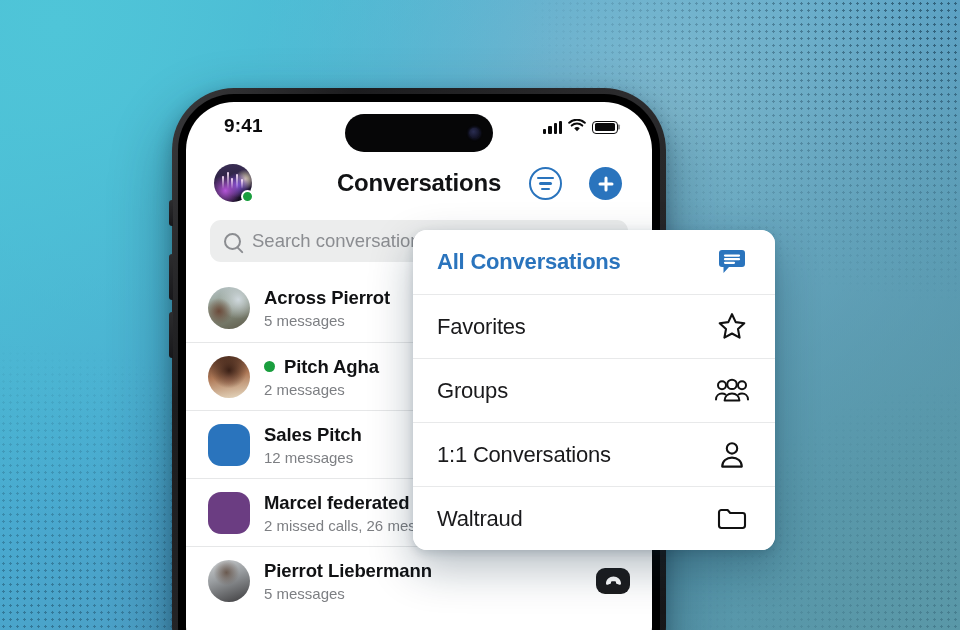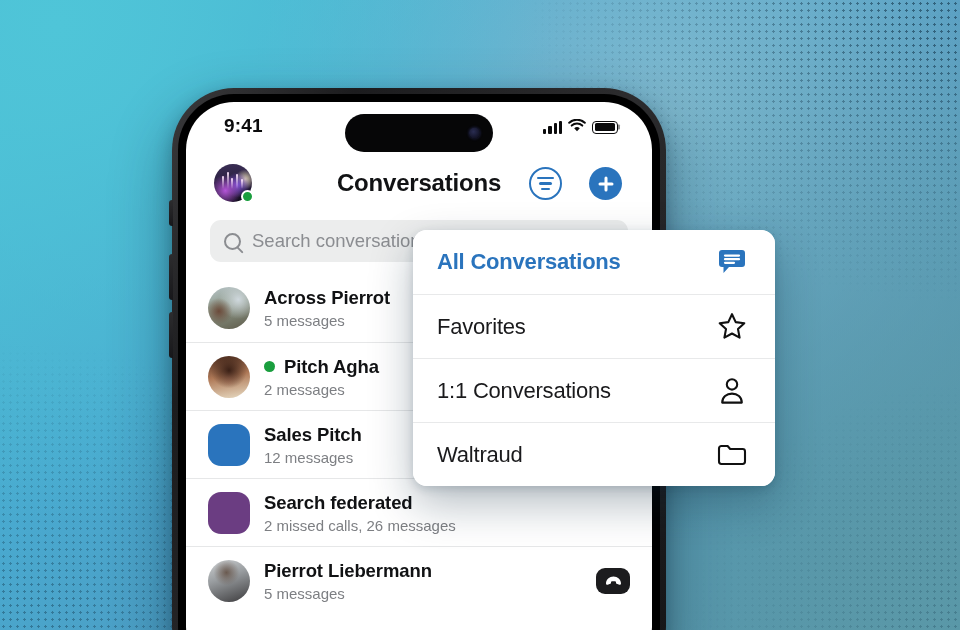--- a/index.html
+++ b/index.html
@@ -383,21 +383,21 @@
               <div class="conv-name">
                 <span>Sales Pitch</span>
               </div>
               <div class="conv-sub">12 messages</div>
             </div>
           </div>
           <div class="conv-row">
             <div class="conv-avatar squircle" style="background: rgb(107, 61, 130);"></div>
             <div class="conv-text">
               <div class="conv-name">
-                <span>Search federated</span>
+                <span>Marcel federated</span>
               </div>
               <div class="conv-sub">2 missed calls, 26 messages</div>
             </div>
           </div>
           <div class="conv-row">
             <div class="conv-avatar av-waltraud round"></div>
             <div class="conv-text">
               <div class="conv-name">
                 <span>Pierrot Liebermann</span>
               </div>
@@ -430,20 +430,33 @@
       </div>
       <div class="menu-item">
         <span class="menu-label">Favorites</span>
         <span class="menu-icon">
           <svg width="30" height="29" viewBox="0 0 30 29">
             <path d="M15 2.2l3.7 7.9 8.6 1.1-6.3 5.9 1.6 8.5L15 21.5l-7.6 4.1 1.6-8.5-6.3-5.9 8.6-1.1z" fill="none" stroke="#111" stroke-width="2.1" stroke-linejoin="round"></path>
           </svg>
         </span>
       </div>
       <div class="menu-item">
+        <span class="menu-label">Groups</span>
+        <span class="menu-icon">
+          <svg width="34" height="26" viewBox="0 0 34 26">
+            <circle cx="7" cy="7.2" r="4" fill="none" stroke="#111" stroke-width="2"></circle>
+            <circle cx="27" cy="7.2" r="4" fill="none" stroke="#111" stroke-width="2"></circle>
+            <circle cx="17" cy="6.4" r="4.7" fill="none" stroke="#111" stroke-width="2"></circle>
+            <path d="M1 21.5c0-3.6 2.7-6 6-6 1.3 0 2.5.3 3.4 1" fill="none" stroke="#111" stroke-width="2" stroke-linecap="round"></path>
+            <path d="M33 21.5c0-3.6-2.7-6-6-6-1.3 0-2.5.3-3.4 1" fill="none" stroke="#111" stroke-width="2" stroke-linecap="round"></path>
+            <path d="M9.6 22.4c0-4.1 3.3-7 7.4-7s7.4 2.9 7.4 7z" fill="none" stroke="#111" stroke-width="2" stroke-linejoin="round"></path>
+          </svg>
+        </span>
+      </div>
+      <div class="menu-item">
         <span class="menu-label">1:1 Conversations</span>
         <span class="menu-icon">
           <svg width="24" height="28" viewBox="0 0 24 28">
             <circle cx="12" cy="7.4" r="5.2" fill="none" stroke="#111" stroke-width="2.1"></circle>
             <path d="M2.2 25.6c0-5.4 4.4-9 9.8-9s9.8 3.6 9.8 9z" fill="none" stroke="#111" stroke-width="2.1" stroke-linejoin="round"></path>
           </svg>
         </span>
       </div>
       <div class="menu-item">
         <span class="menu-label">Waltraud</span>

